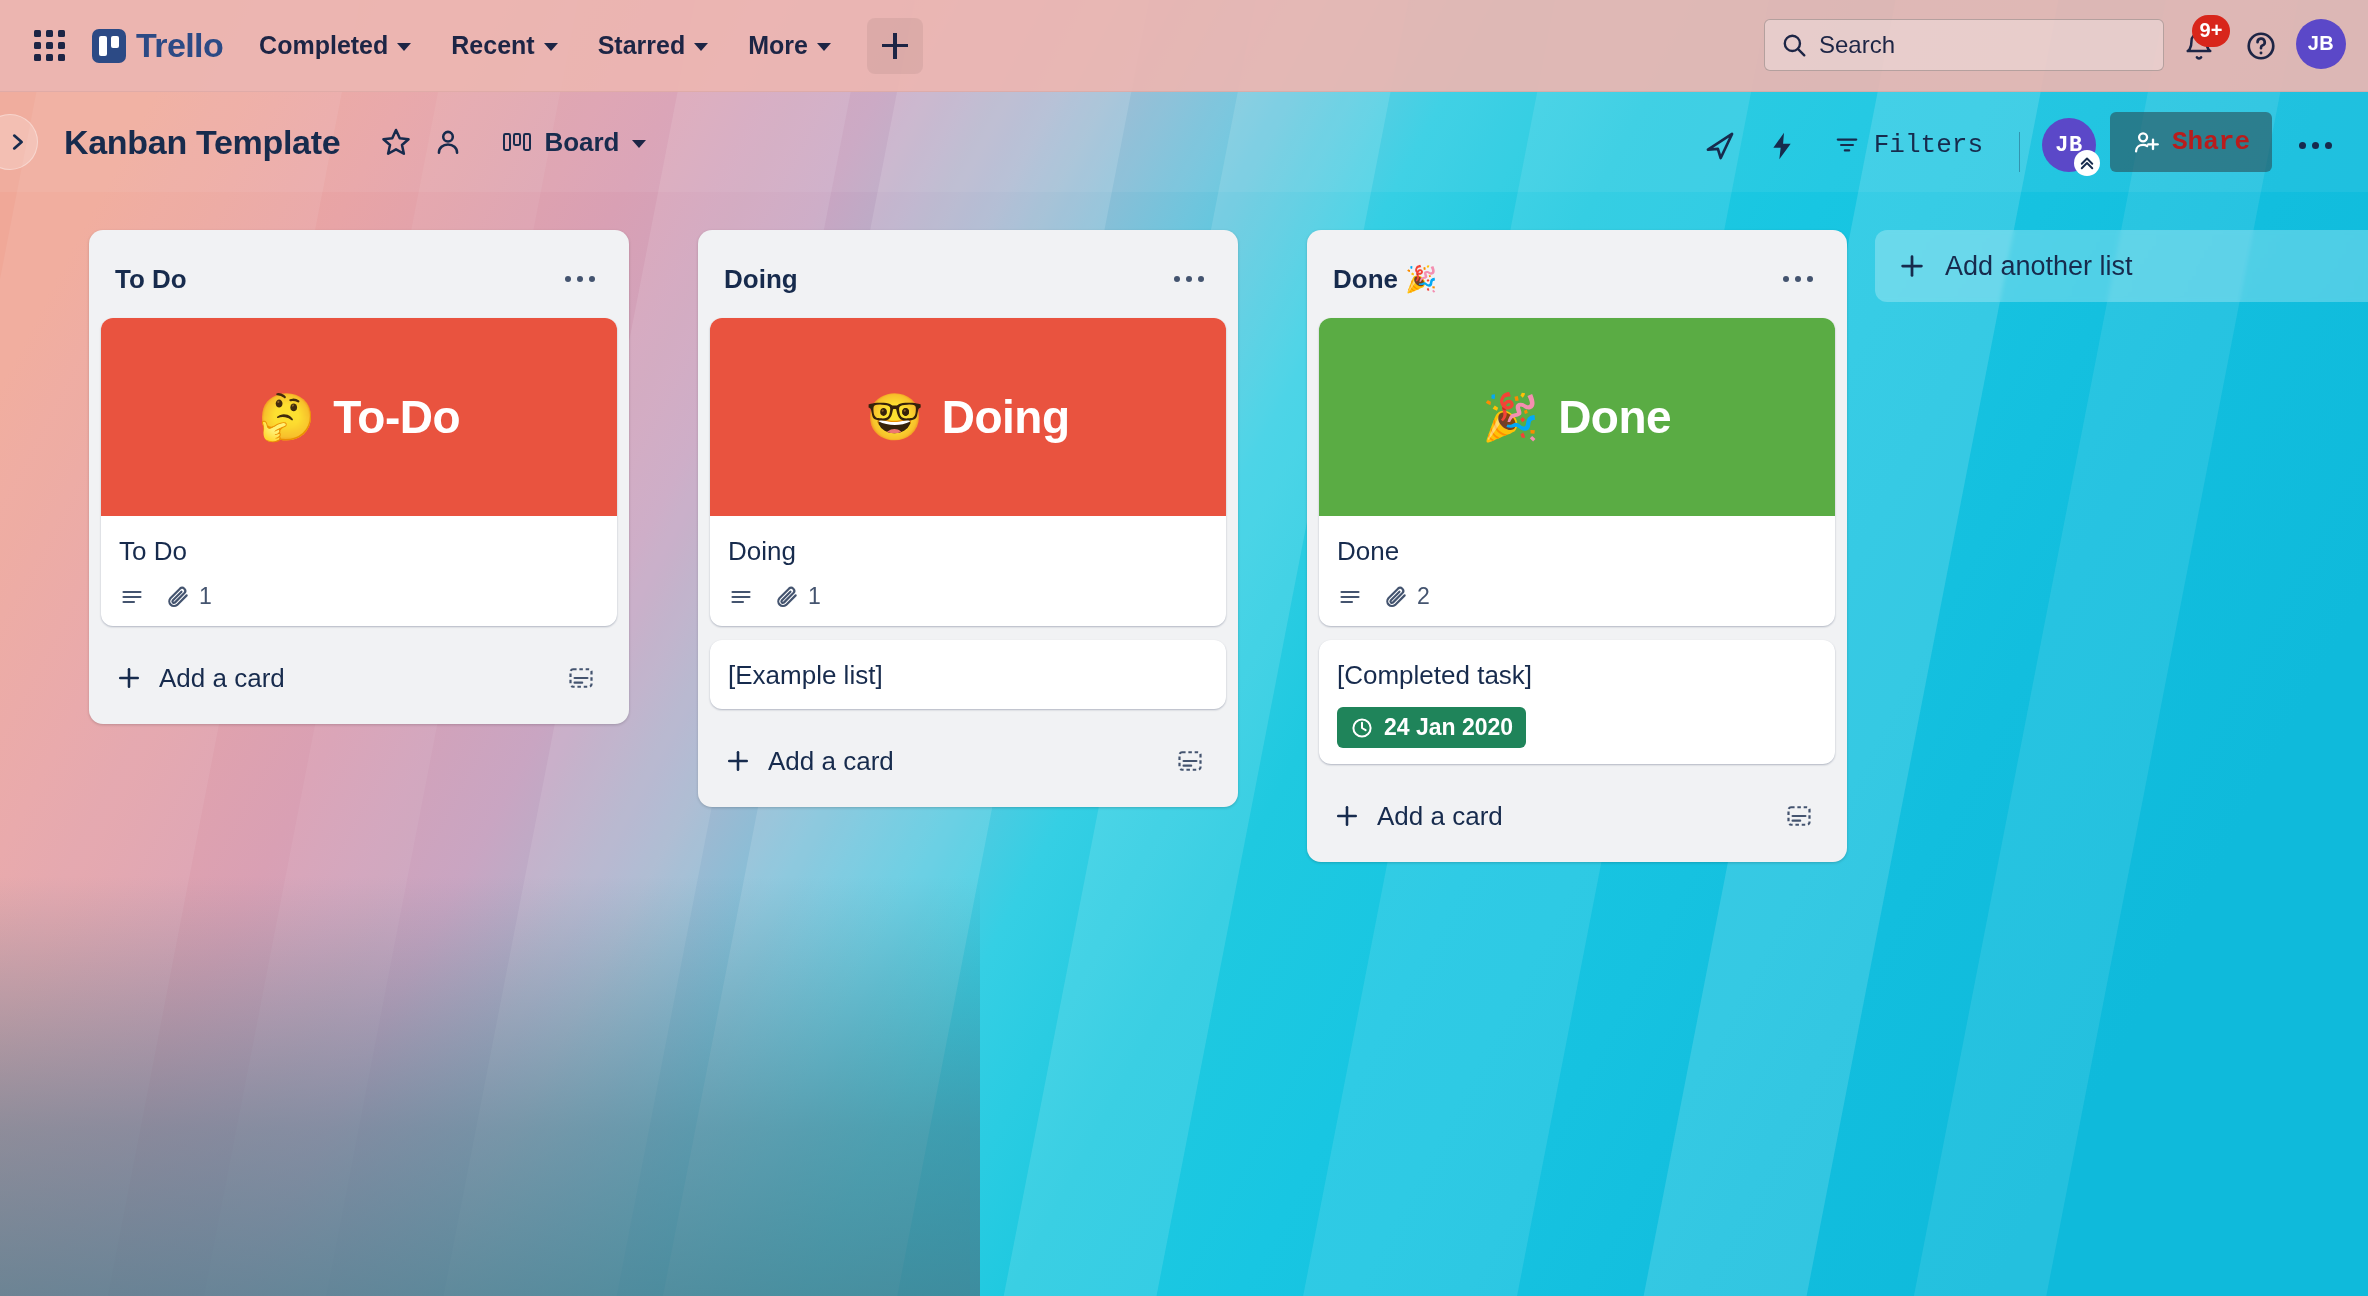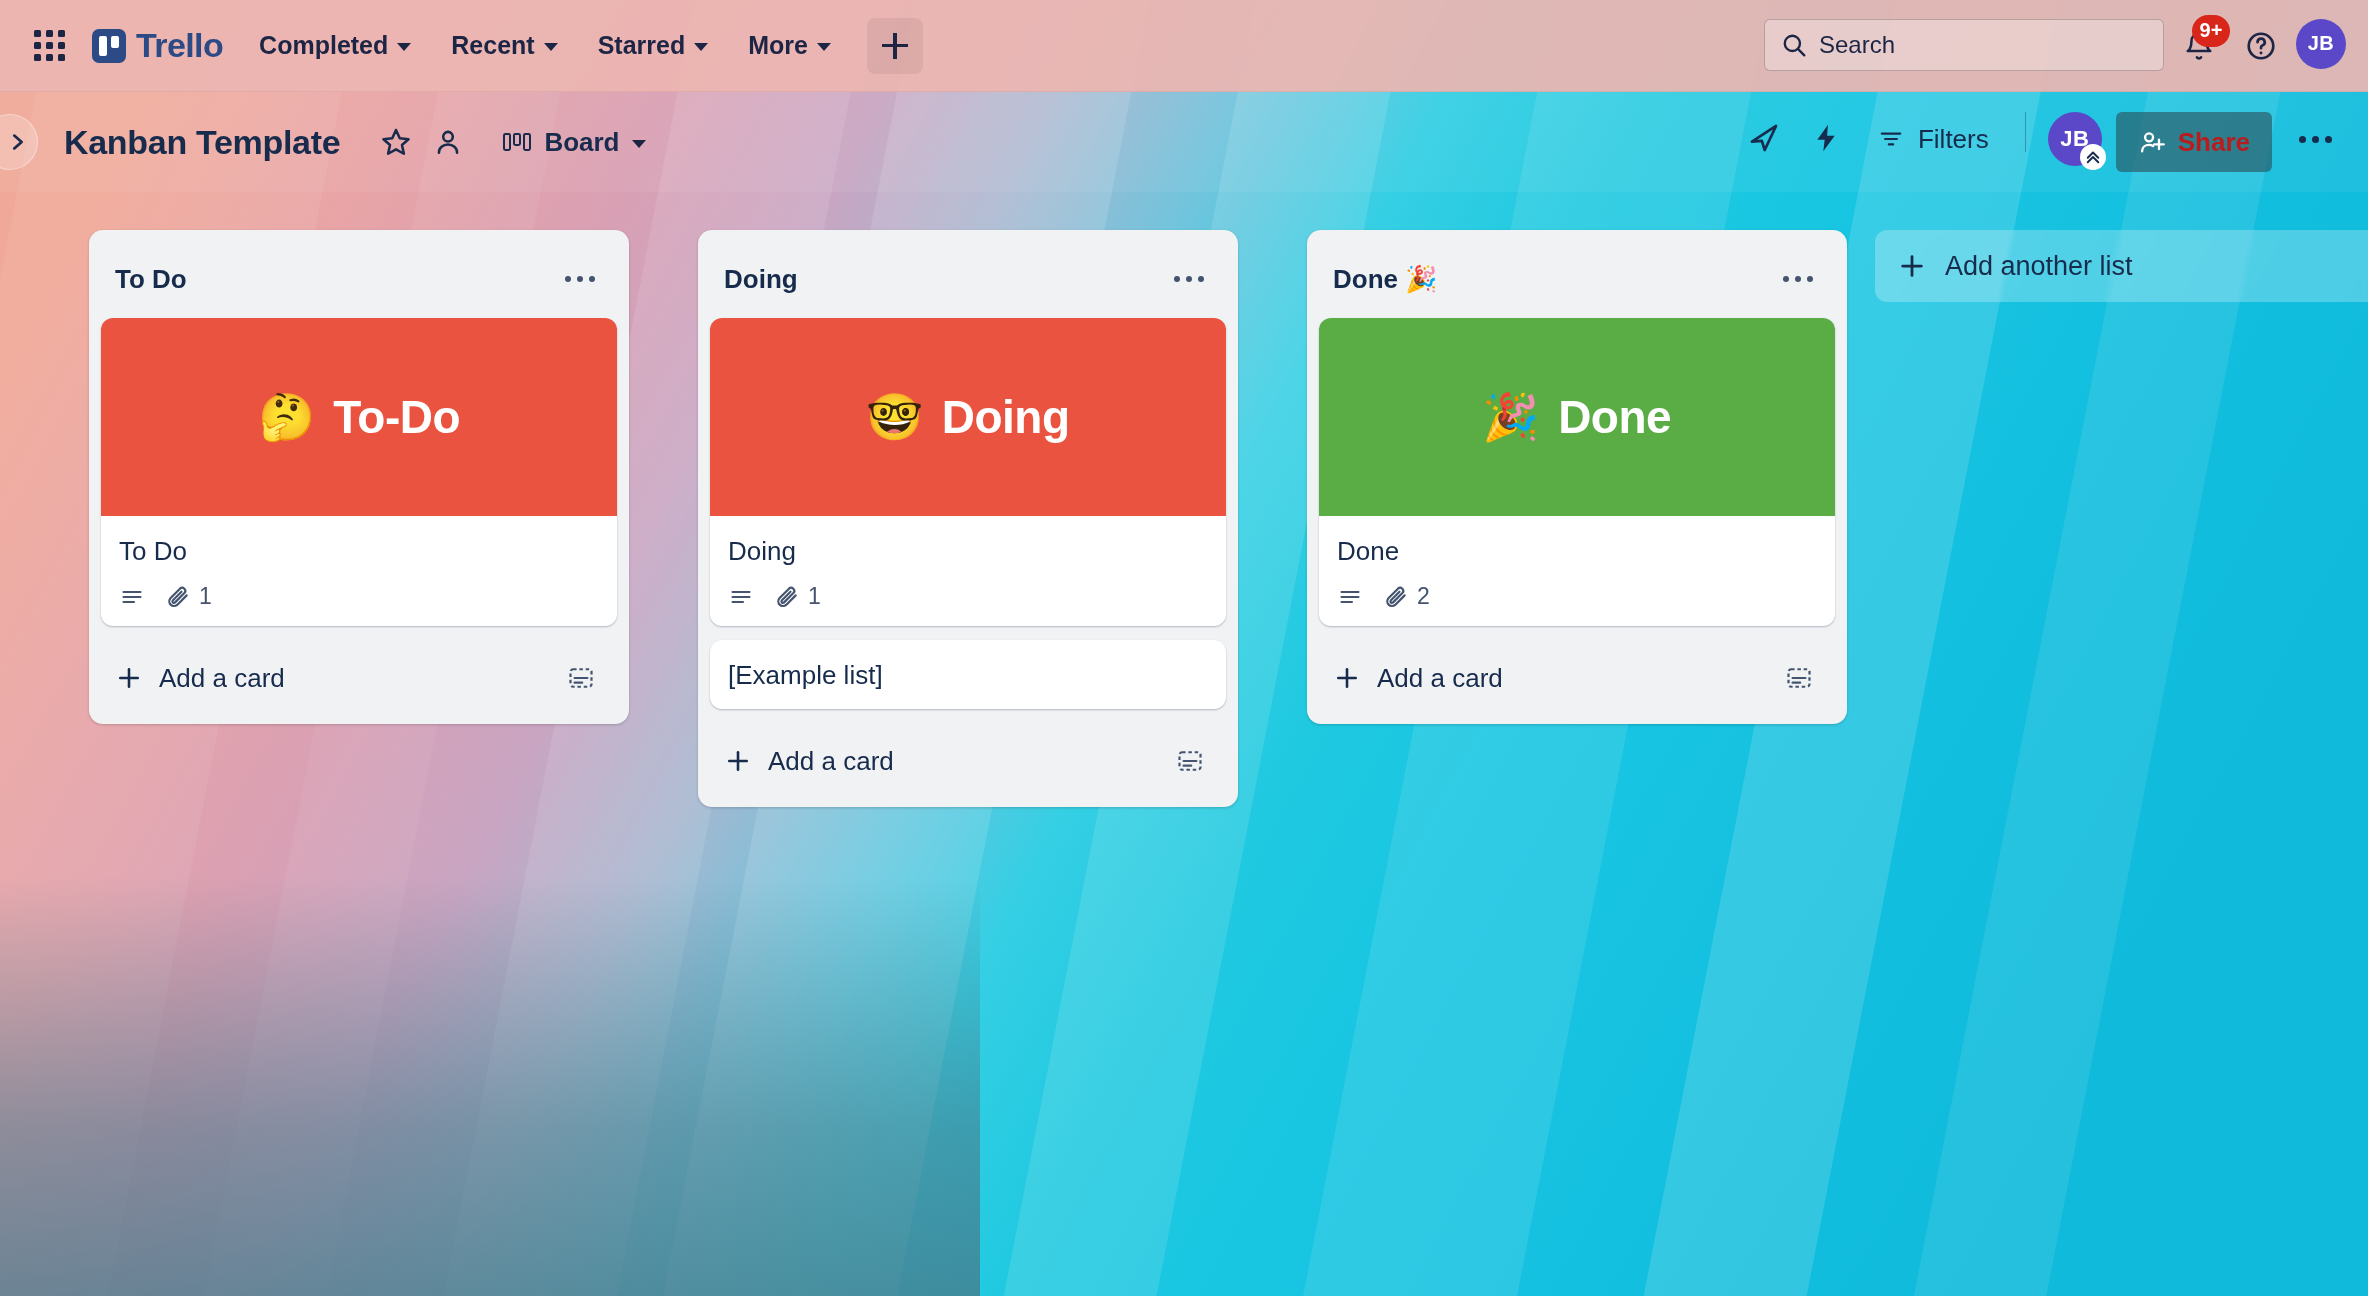--- a/index.html
+++ b/index.html
@@ -178,21 +178,21 @@
     display: flex; align-items: center; justify-content: center;
     cursor: pointer; flex: none;
   }
   .view-switch {
     display: flex; align-items: center; gap: 12px;
     height: 54px; padding: 0 14px; border-radius: 6px;
     margin-left: 14px; cursor: pointer;
   }
   .view-label { font-size: 26px; font-weight: 600; color: #172b4d; }
 
-  .hdr-right { margin-left: auto; display: flex; align-items: flex-start; gap: 10px; }
+  .hdr-right { margin-left: auto; display: flex; align-items: flex-end; gap: 10px; font-family: Liberation Mono, monospace; }
   .filters-btn {
     display: flex; align-items: center; gap: 12px;
     height: 54px; padding: 0 14px; border-radius: 6px;
     font-size: 26px; color: #172b4d; cursor: pointer;
   }
   .vdivider { width: 1px; height: 40px; background: rgba(23,43,77,0.35); margin: 0 12px; }
 
   .avatar-member { position: relative; width: 54px; height: 54px; }
   .avatar-member .avatar { width: 54px; height: 54px; font-size: 22px; }
   .member-badge {
@@ -637,20 +637,32 @@
             <span class="badge-item">
               <svg width="26" height="26" viewBox="0 0 24 24" fill="none" stroke="#44546f" stroke-width="2">
                 <path d="M20 10.5 11.2 19.3a4.4 4.4 0 0 1-6.2-6.2l8.8-8.8a2.9 2.9 0 0 1 4.1 4.1l-8.8 8.8a1.45 1.45 0 0 1-2-2l8.1-8.1" stroke-linecap="round" stroke-linejoin="round"></path>
               </svg>
               <span>2</span>
             </span>
           </div>
         </div>
       </div>
 
+      <div class="card">
+        <div class="card-body">
+          <div class="card-title">[Completed task]</div>
+          <span class="due-badge">
+            <svg width="24" height="24" viewBox="0 0 24 24" fill="none" stroke="#fff" stroke-width="2">
+              <circle cx="12" cy="12" r="8.6"></circle>
+              <polyline points="12,6.8 12,12 15.6,14.2" stroke-linecap="round" stroke-linejoin="round"></polyline>
+            </svg>
+            <span>24 Jan 2020</span>
+          </span>
+        </div>
+      </div>
 
       <div class="add-card-row">
         <svg width="28" height="28" viewBox="0 0 24 24" fill="none" stroke="#172b4d" stroke-width="2.2">
           <line x1="12" y1="4.5" x2="12" y2="19.5" stroke-linecap="round"></line>
           <line x1="4.5" y1="12" x2="19.5" y2="12" stroke-linecap="round"></line>
         </svg>
         <span class="add-card-label">Add a card</span>
         <span class="tmpl-icon">
           <svg width="28" height="28" viewBox="0 0 24 24" fill="none" stroke="#44546f" stroke-width="1.9">
             <rect x="3" y="4.5" width="18" height="15" rx="2.2" stroke-dasharray="3 2.4"></rect>

